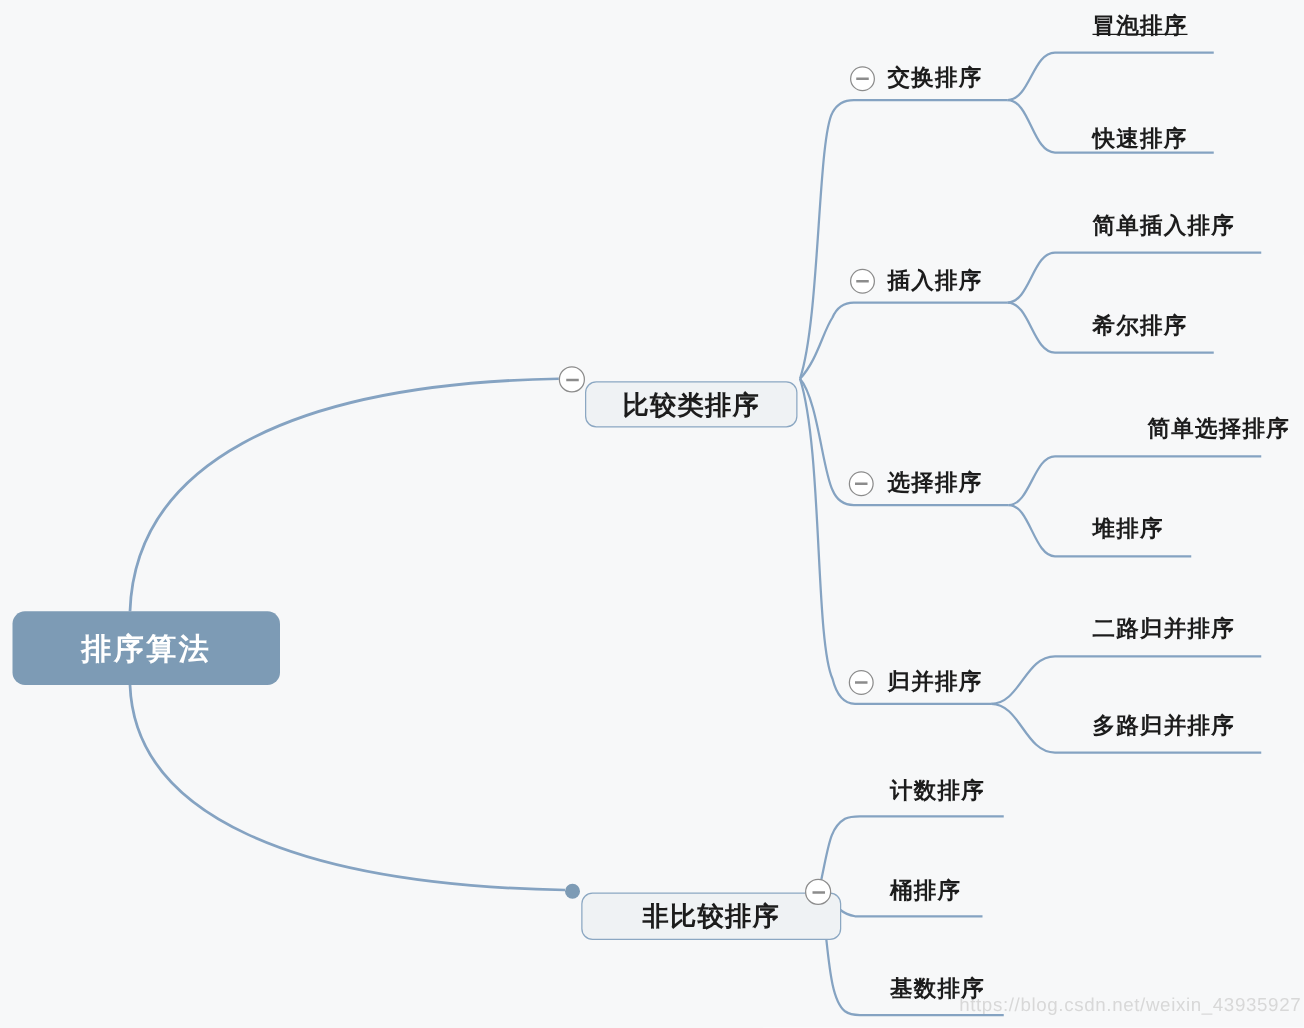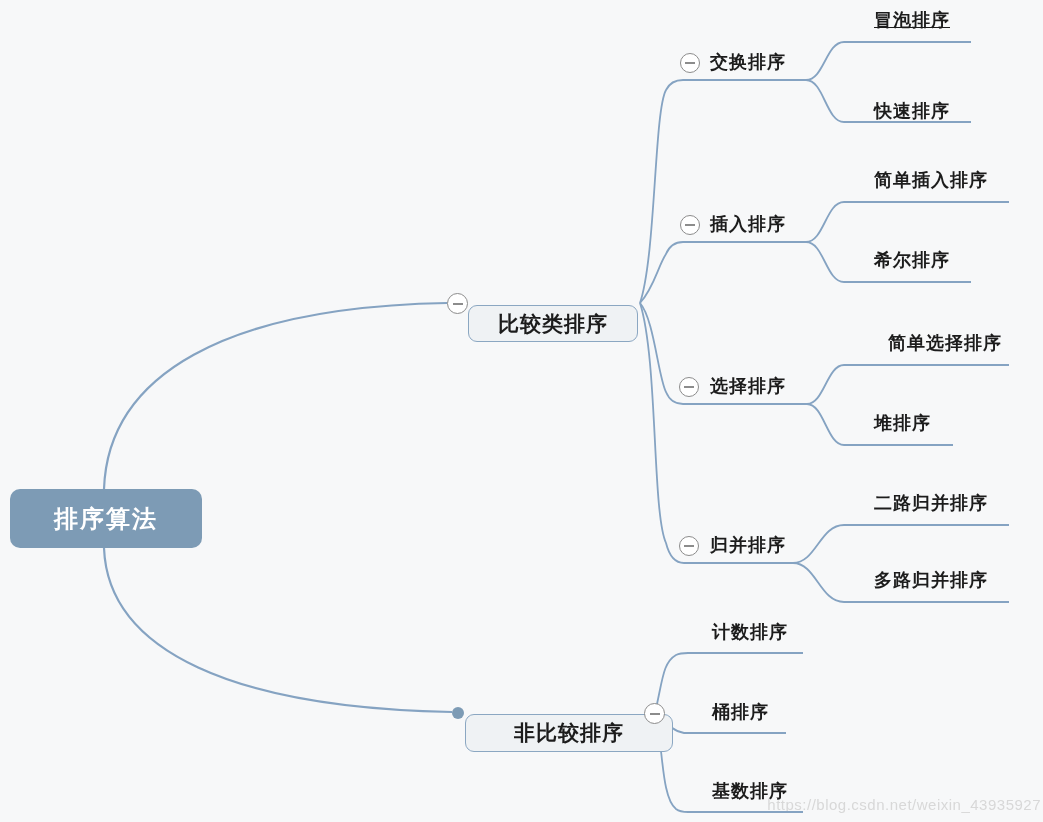--- a/index.html
+++ b/index.html
@@ -7,21 +7,21 @@
     --box-border:#8ba7c2; --text:#1c1c1c; --icon-gray:#8c8c8c;
     --watermark:#d8d8d8; --root-text:#ffffff;
   }
   html,body{margin:0;padding:0;}
   body{font-family:"Liberation Sans","DejaVu Sans",sans-serif;background:#fff;}
   .canvas{position:relative;width:1043px;height:822px;background:var(--bg);overflow:hidden;}
   .canvas svg{position:absolute;left:0;top:0;z-index:2;}
   .lines path{fill:none;stroke:var(--line);stroke-width:1.8;}
   .lines path.thick{stroke-width:2.2;}
   .node-root{
-    position:absolute;left:10px;top:489px;width:192px;height:59px;z-index:3;
+    position:absolute;left:10px;top:489px;width:214px;height:59px;z-index:3;
     background:var(--root-fill);border-radius:10px;display:flex;align-items:center;justify-content:center;
     color:var(--root-text);font-size:24px;font-weight:700;letter-spacing:2px;cursor:default;
   }
   .node-box{
     position:absolute;z-index:3;background:var(--box-fill);
     border:1.5px solid var(--box-border);border-radius:9px;
     display:flex;align-items:center;justify-content:center;
     color:var(--text);font-size:21px;font-weight:600;letter-spacing:1px;box-sizing:border-box;margin-top:20px;
   }
   .box-compare{left:468px;top:285px;width:170px;height:37px;}
@@ -106,21 +106,21 @@
 
   <div class="minus" style="left:679px;top:536px;">
       <span class="bar"></span>
     </div>
   <div class="lbl" style="left:710px;top:532px;">归并排序</div>
 
   <div class="lbl" style="left:874px;top:7px;text-decoration:underline;">冒泡排序</div>
   <div class="lbl" style="left:874px;top:98px;">快速排序</div>
   <div class="lbl" style="left:874px;top:167px;">简单插入排序</div>
   <div class="lbl" style="left:874px;top:247px;">希尔排序</div>
-  <div class="lbl" style="left:888px;top:330px;text-align:center;">简单选择排序</div>
+  <div class="lbl" style="left:918px;top:330px;text-align:center;">简单选择排序</div>
   <div class="lbl" style="left:874px;top:410px;">堆排序</div>
   <div class="lbl" style="left:874px;top:490px;">二路归并排序</div>
   <div class="lbl" style="left:874px;top:567px;">多路归并排序</div>
 
   <div class="dot" style="left:452px;top:707px;"></div>
   <div class="node-box box-noncompare">
     <span>非比较排序</span>
   </div>
   <div class="minus big" style="left:644px;top:703px;">
       <span class="bar"></span>

